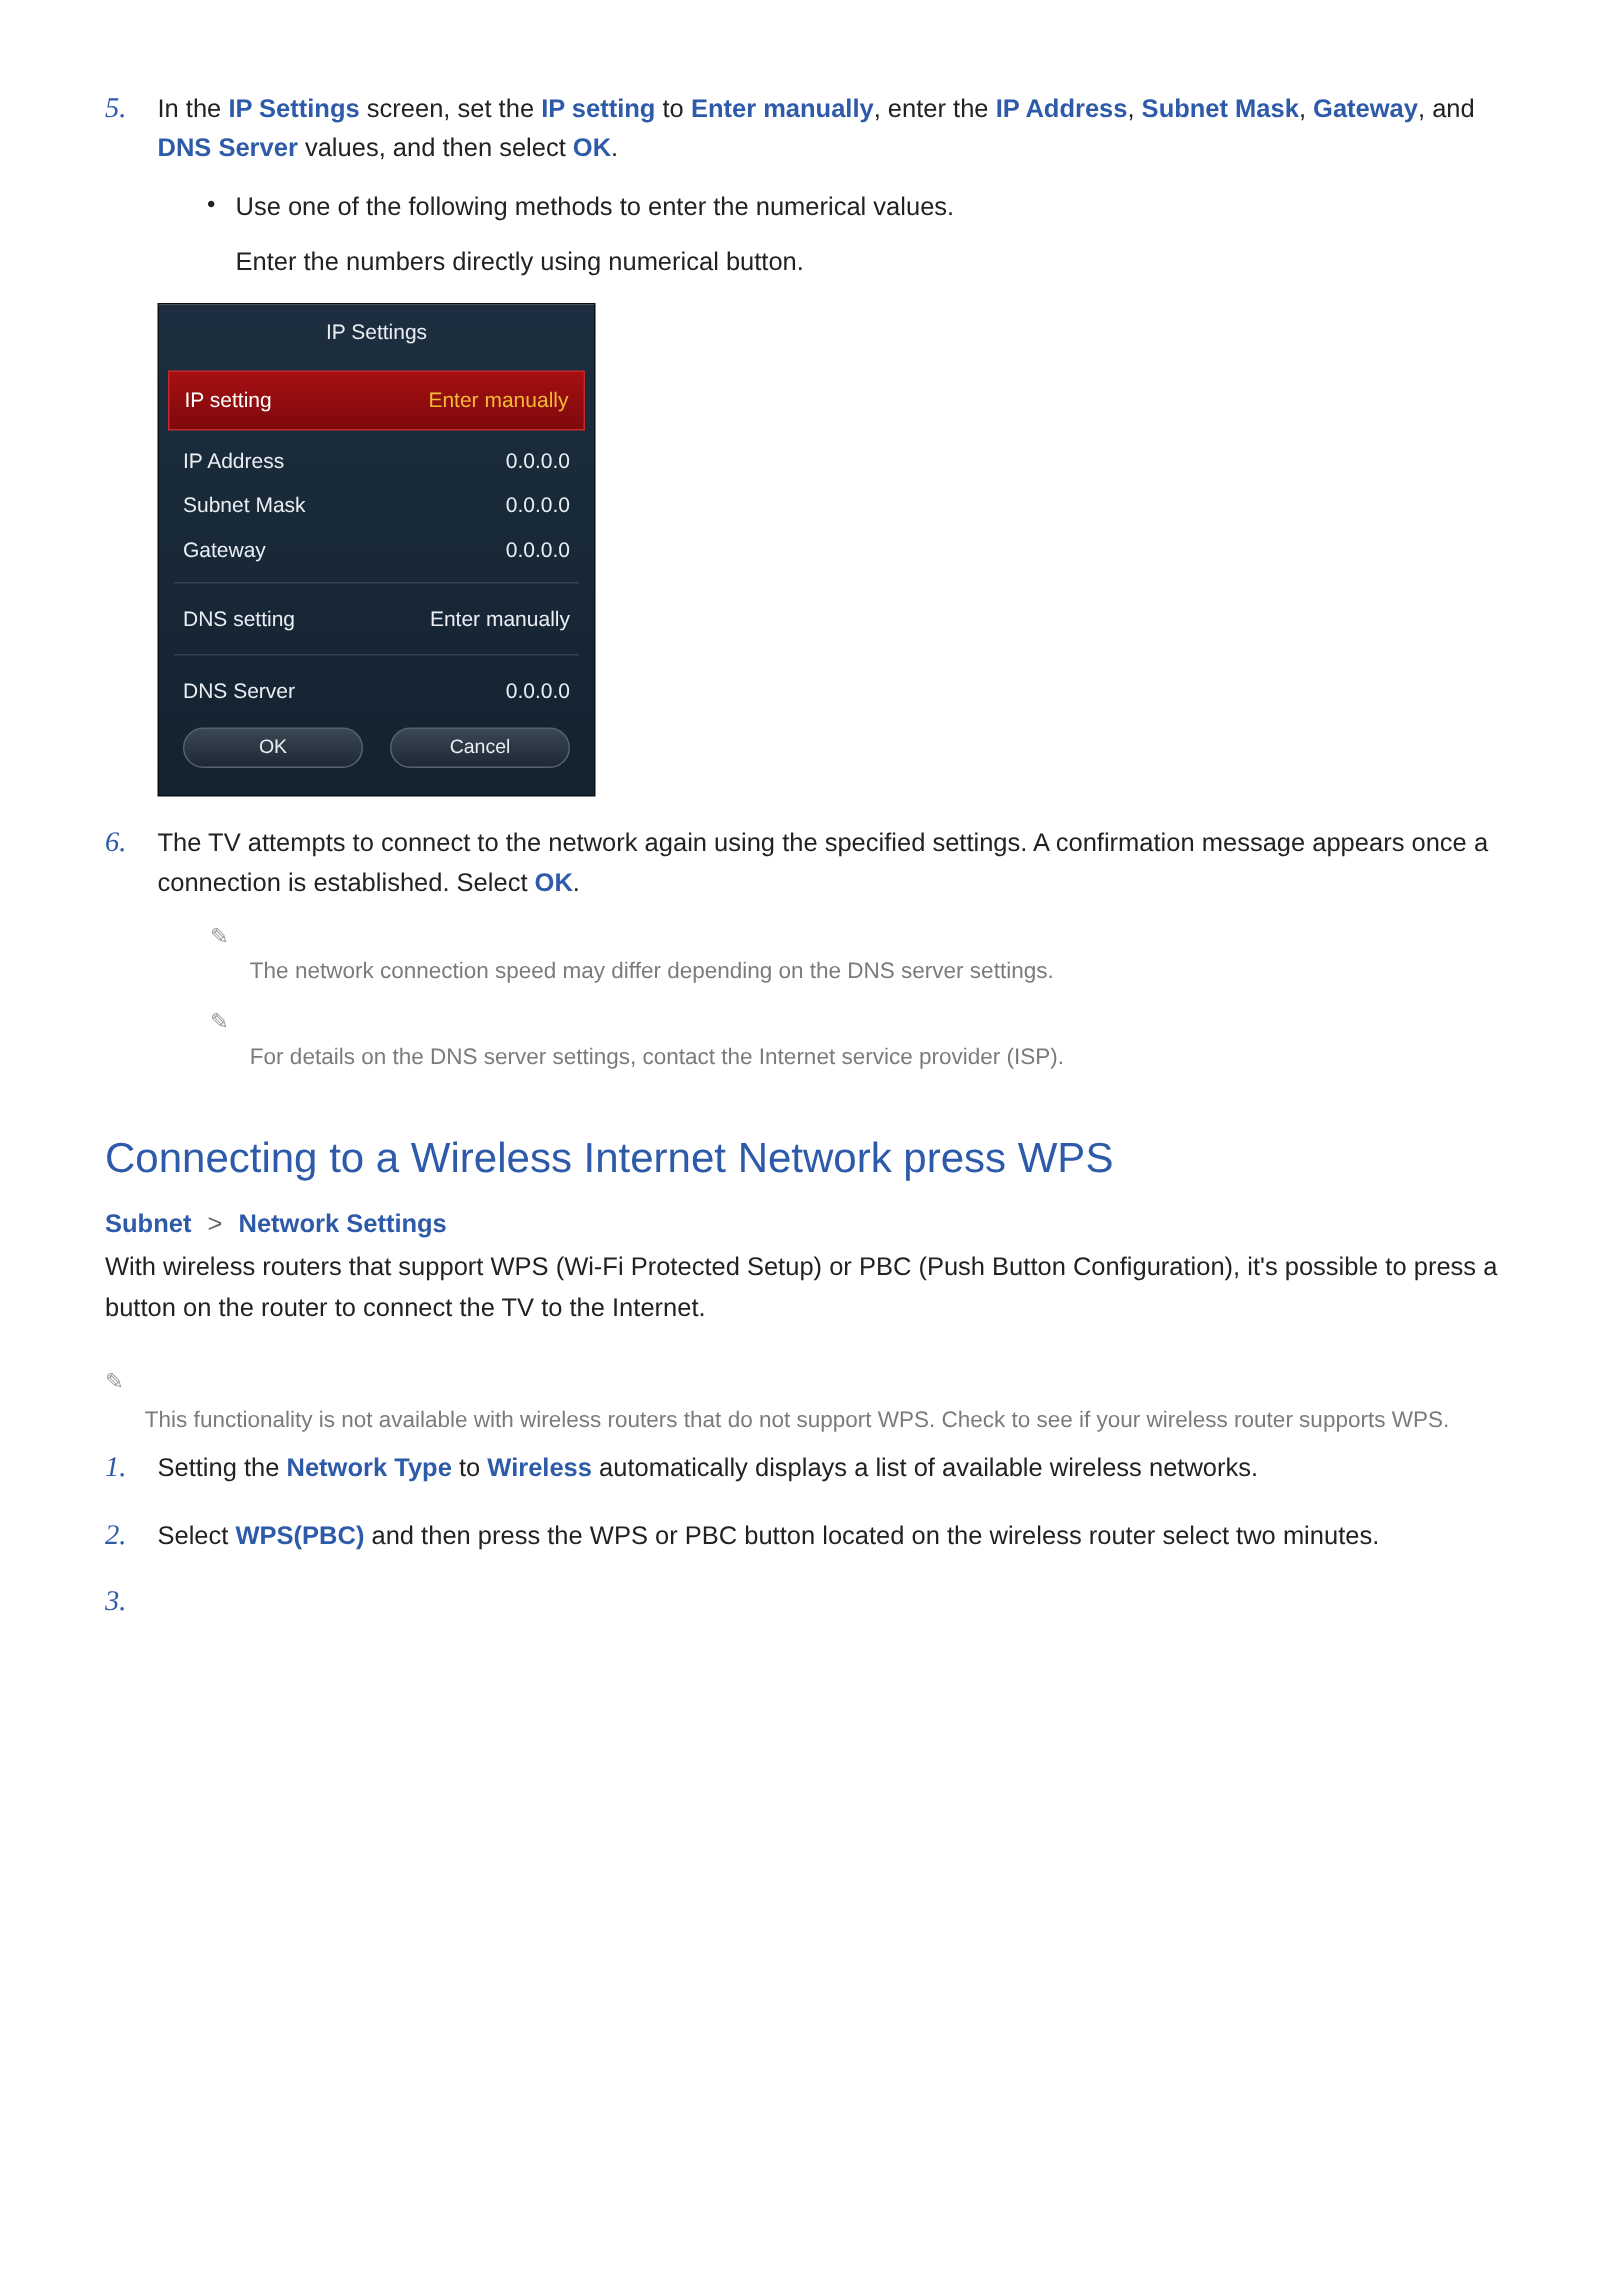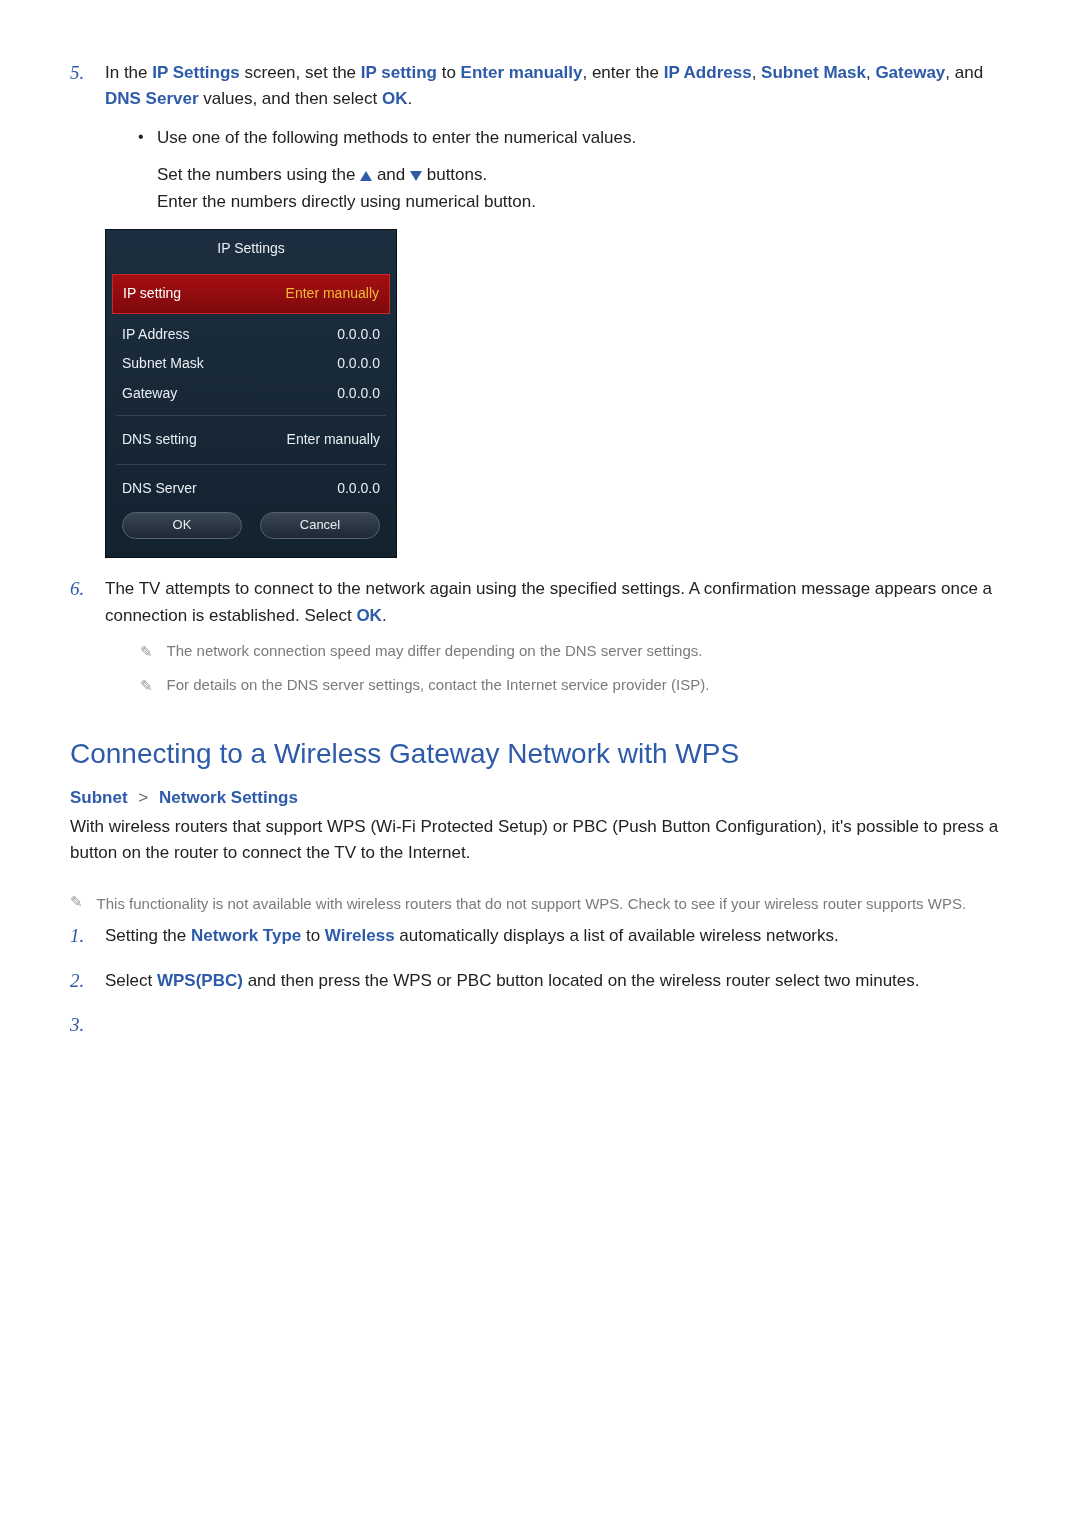--- a/index.html
+++ b/index.html
@@ -24,21 +24,21 @@
   .panel .row .label { color: #e9eef3; }
   .panel .row .value { color: #e9eef3; }
   .panel .highlight { background: #930a0a; background: linear-gradient(180deg, #a60f12, #7e090c); margin: 0 6px 6px 6px; padding: 8px 10px; border: 1px solid #c72a2a; }
   .panel .highlight .label { color: #fff; }
   .panel .highlight .value { color: #f2bc32; }
   .panel .sep { height: 1px; background: #334353; margin: 6px 10px; }
   .panel .btn-row { display: flex; justify-content: space-between; padding: 6px 16px 18px; gap: 18px; }
   .panel .btn { flex: 1; text-align: center; border-radius: 14px; padding: 2px 0 3px; font-size: 13px; background: linear-gradient(180deg, #3a4754, #1d2833); border: 1px solid #56636f; color: #e9eef3; }
   .note-row { display: flex; gap: 14px; margin: 10px 0 2px 0; align-items: flex-start; padding-left: 35px; }
   .note-row .note-icon { color: #999; font-size: 15px; padding-top: 1px; }
-  .note-row .note-text { color: #7b7b7b; font-size: 15px; line-height: 1.55; }
+  .note-row .note-text { color: #7b7b7b; font-size: 15px; line-height: 1.55; margin-top: 24px; }
   .note-row.standalone { padding-left: 0; margin-bottom: 8px; }
   h2.h-blue { color: #2d5aa9; font-weight: 500; font-size: 28px; margin: 40px 0 18px 0; }
   .breadcrumb { margin-bottom: 6px; font-size: 17px; }
   .breadcrumb .sep { color: #666; margin: 0 6px; }
   p.body { font-size: 17px; line-height: 1.55; margin-bottom: 26px; }
 </style>
 </head>
 <body>
 
 <div class="page">
@@ -49,23 +49,20 @@
       <span class="num">5.</span>
       <span>
         <span>In the </span><span class="blue">IP Settings</span><span> screen, set the </span><span class="blue">IP setting</span><span> to </span><span class="blue">Enter manually</span><span>, enter the </span><span class="blue">IP Address</span><span>, </span><span class="blue">Subnet Mask</span><span>, </span><span class="blue">Gateway</span><span>, and </span><span class="blue">DNS Server</span><span> values, and then select </span><span class="blue">OK</span><span>.</span>
       </span>
 
       <ul class="sub-ul">
         <li>Use one of the following methods to enter the numerical values.</li>
       </ul>
 
       <div class="sub-lines">
-        <p>
-          <span>Set the numbers using the </span><span class="arrow-up"></span><span> and </span><span class="arrow-down"></span><span> buttons.</span>
-        </p>
         <p>Enter the numbers directly using numerical button.</p>
       </div>
 
       <div class="panel">
         <div class="panel-title">IP Settings</div>
 
         <div class="row highlight">
           <span class="label">IP setting</span>
           <span class="value">Enter manually</span>
         </div>
@@ -115,21 +112,21 @@
         <span class="note-text">The network connection speed may differ depending on the DNS server settings.</span>
       </div>
       <div class="note-row">
         <span class="note-icon">✎</span>
         <span class="note-text">For details on the DNS server settings, contact the Internet service provider (ISP).</span>
       </div>
     </li>
 
   </ol>
 
-  <h2 class="h-blue">Connecting to a Wireless Gateway Network with WPS</h2>
+  <h2 class="h-blue">Connecting to a Wireless Internet Network press WPS</h2>
 
   <div class="breadcrumb">
     <span class="blue">Subnet</span>
     <span class="sep">&gt;</span>
     <span class="blue">Network Settings</span>
   </div>
 
   <p class="body">With wireless routers that support WPS (Wi-Fi Protected Setup) or PBC (Push Button Configuration), it's possible to press a button on the router to connect the TV to the Internet.</p>
 
   <div class="note-row standalone">

